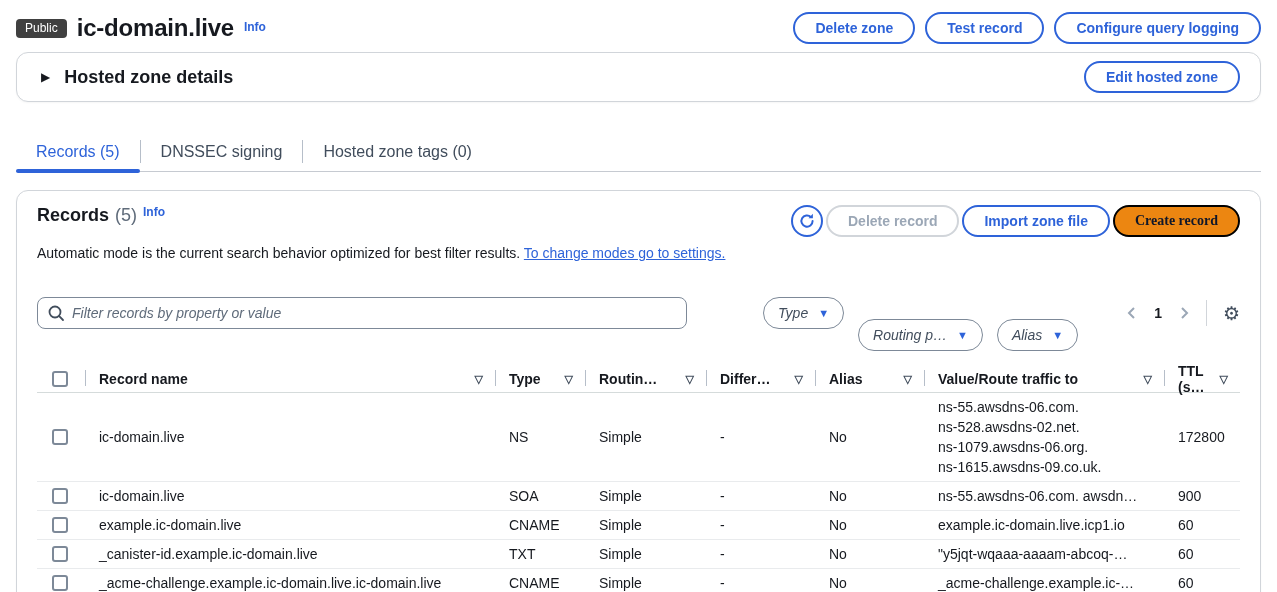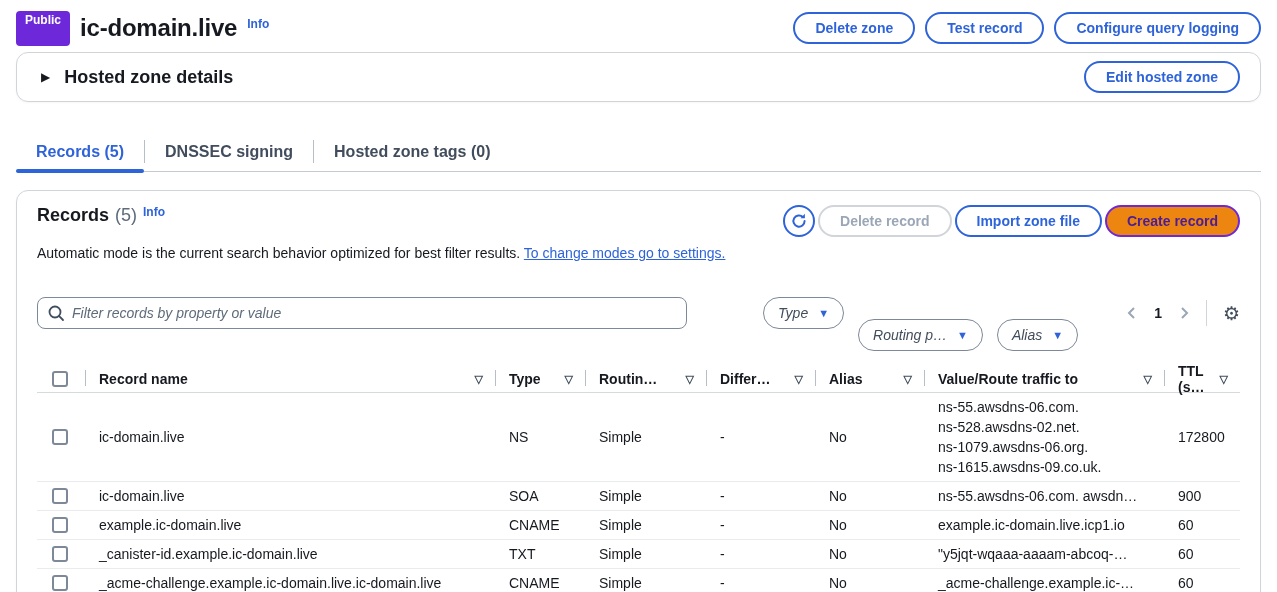--- a/index.html
+++ b/index.html
@@ -5,51 +5,51 @@
   * { margin:0; padding:0; box-sizing:border-box; }
   html,body { width:1277px; height:592px; background:#ffffff; overflow:hidden;
     font-family:"Liberation Sans", sans-serif; color:#16191f; }
 
   .page { width:1277px; height:592px; position:relative; }
 
   
   .page-header { display:flex; align-items:center; justify-content:space-between;
     padding:12px 16px 0 16px; height:44px; }
   .title-group { display:flex; align-items:center; gap:10px; }
-  .badge { background:#6d28d9; color:#fff; font-size:12px; font-weight:700;
-    padding:3px 9px 20px; border-radius:4px; line-height:1; }
+  .badge { background:#404040; color:#fff; font-size:12px; font-weight:400;
+    padding:3px 9px 4px; border-radius:4px; line-height:1; }
   .page-title { font-size:24px; font-weight:700; letter-spacing:-0.2px; }
   .info-link { color:#2e63d9; font-size:12px; font-weight:700; text-decoration:none;
     cursor:pointer; align-self:flex-start; margin-top:6px; }
   .header-actions { display:flex; gap:10px; }
 
   
   .btn { display:inline-flex; align-items:center; justify-content:center;
     height:32px; padding:0 20px; border-radius:20px; font-size:14px; font-weight:700;
     background:#fff; cursor:pointer; white-space:nowrap;
     font-family:"Liberation Sans", sans-serif; }
   .btn-outline { border:2px solid #2e63d9; color:#2e63d9; }
   .btn-disabled { border:2px solid #d1d5da; color:#9ba7b6; cursor:default; }
-  .btn-primary { border:2px solid #6d28d9; background:#ec8611; color:#4c1d95; }
+  .btn-primary { border:2px solid #000000; background:#ec8611; color:#0f172a;font-family:Liberation Serif, serif; }
   .btn-icon { width:32px; padding:0; border-radius:50%; border:2px solid #2e63d9; color:#2e63d9; }
 
   
   .card { border:1px solid #d1d5da; border-radius:12px; background:#fff; }
   .expander-card { margin:8px 16px 0 16px; height:50px; display:flex;
     align-items:center; justify-content:space-between; padding:0 20px 0 24px;
     box-shadow:0 1px 2px rgba(0,0,0,0.04); }
   .expander-left { display:flex; align-items:center; gap:14px; cursor:pointer; }
   .expander-caret { font-size:12px; color:#16191f; }
   .expander-title { font-size:18px; font-weight:700; }
 
   
   .tabs { display:flex; align-items:stretch; margin:30px 0 0 16px; height:40px;
     border-bottom:1px solid #c6cad1; width:1245px; }
   .tab { display:flex; align-items:center; padding:0 20px; font-size:16px;
-    font-weight:700; color:#414d5c; cursor:pointer; position:relative; }
+    font-weight:400; color:#414d5c; cursor:pointer; position:relative; }
   .tab.active { color:#2e63d9; }
   .tab.active::after { content:""; position:absolute; left:0; right:0; bottom:-2px;
     height:4px; background:#2e63d9; border-radius:2px; }
   .tab-divider { width:1px; background:#b6bec9; margin:8px 0; }
 
   
   .records-card { margin:18px 16px 0 16px; height:484px; padding:14px 20px 8px 20px;
     box-shadow:0 1px 2px rgba(0,0,0,0.04); display:flex; flex-direction:column; }
   .records-head { display:flex; align-items:flex-start; justify-content:space-between; }
   .records-title-wrap { display:flex; align-items:baseline; gap:6px; }

